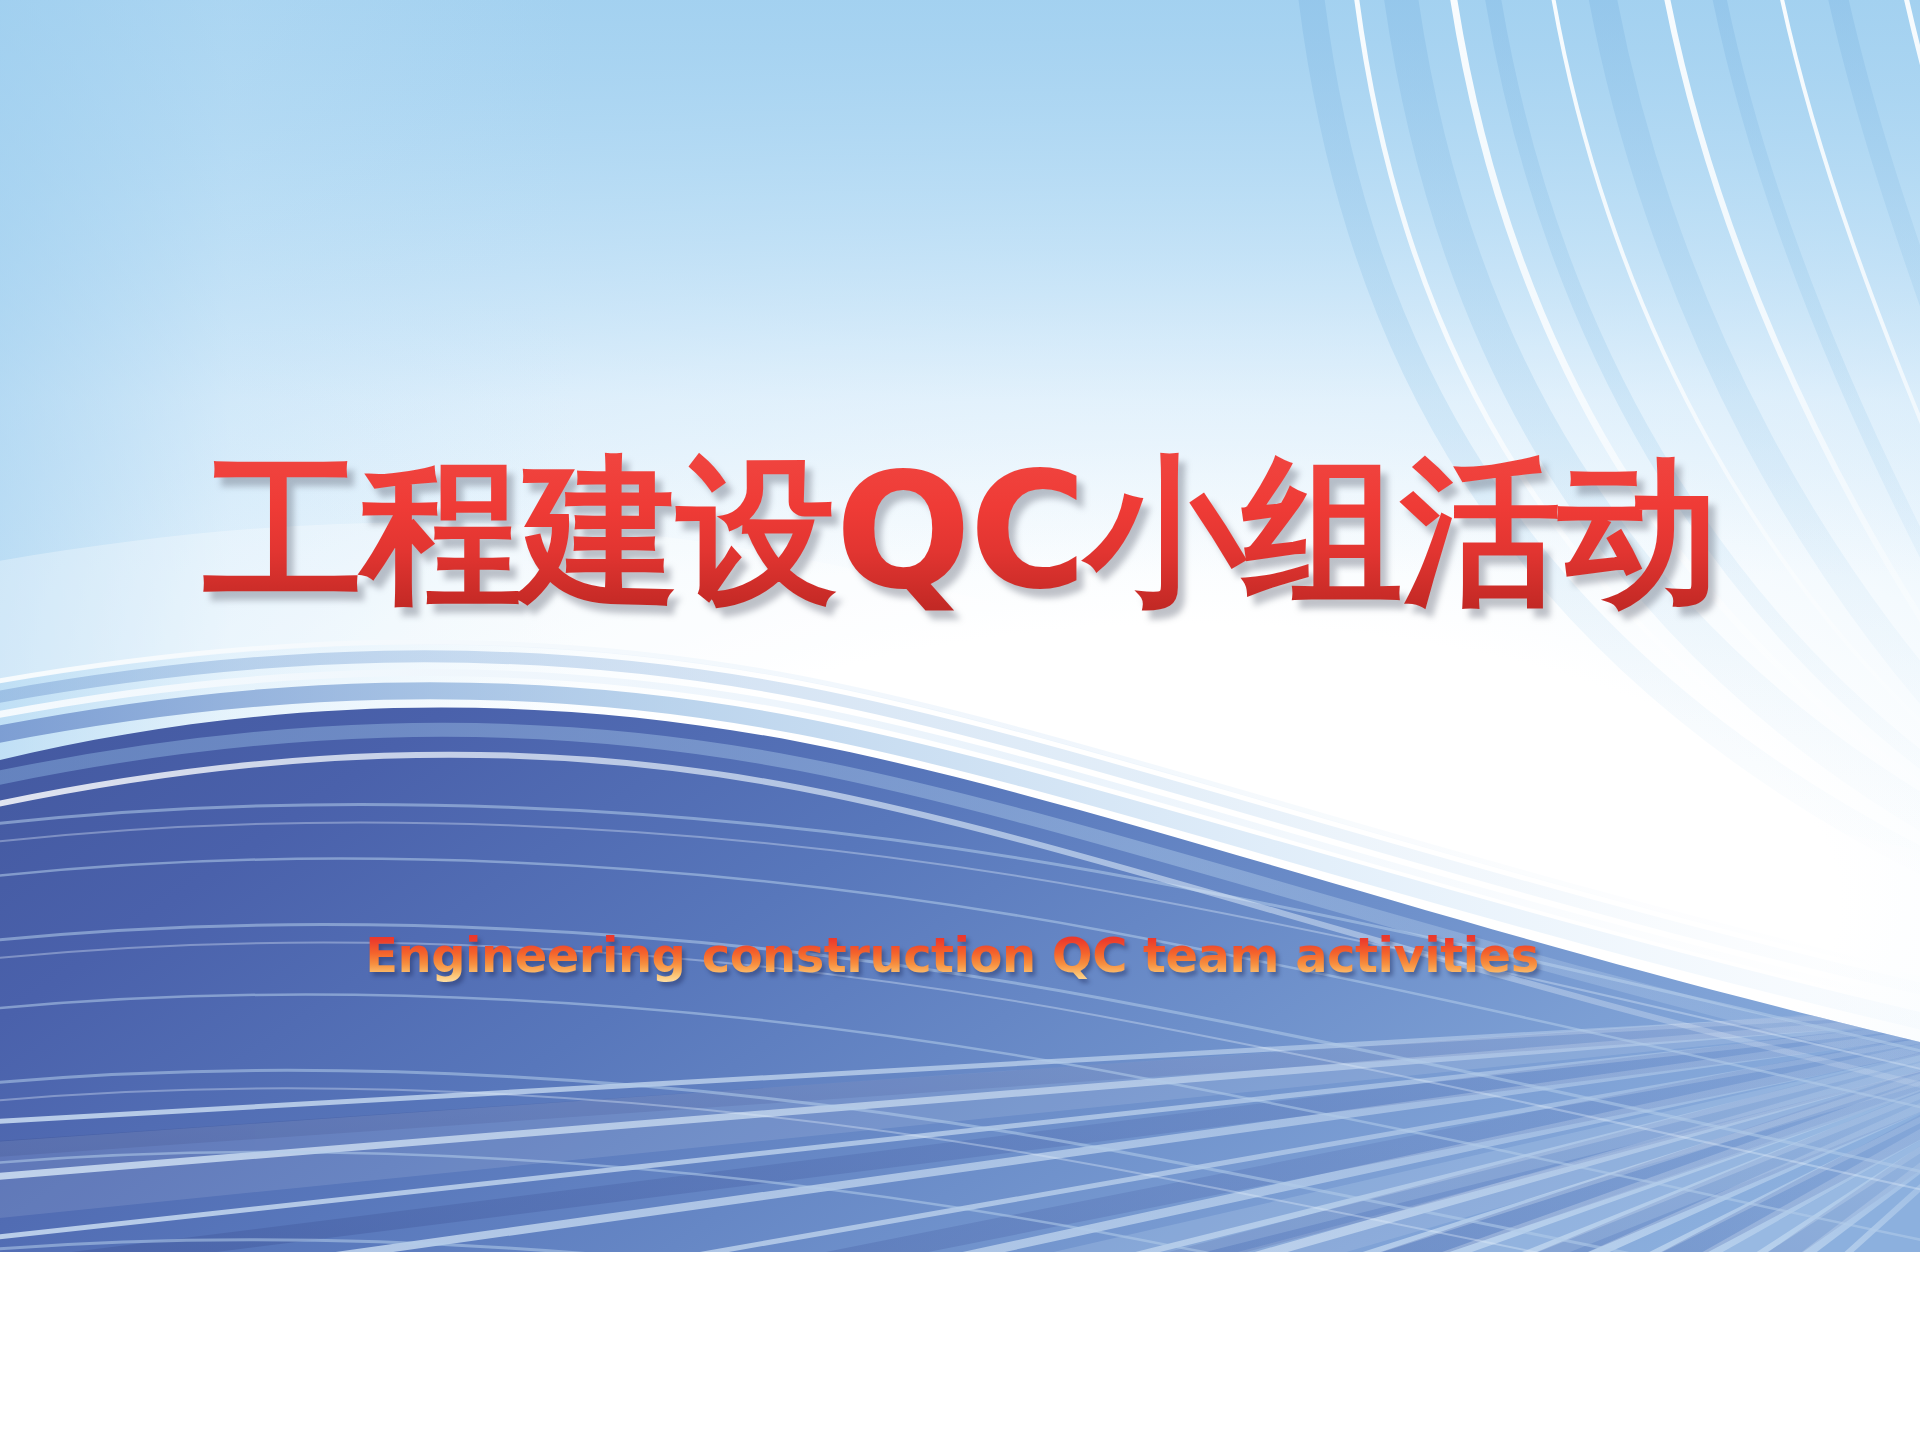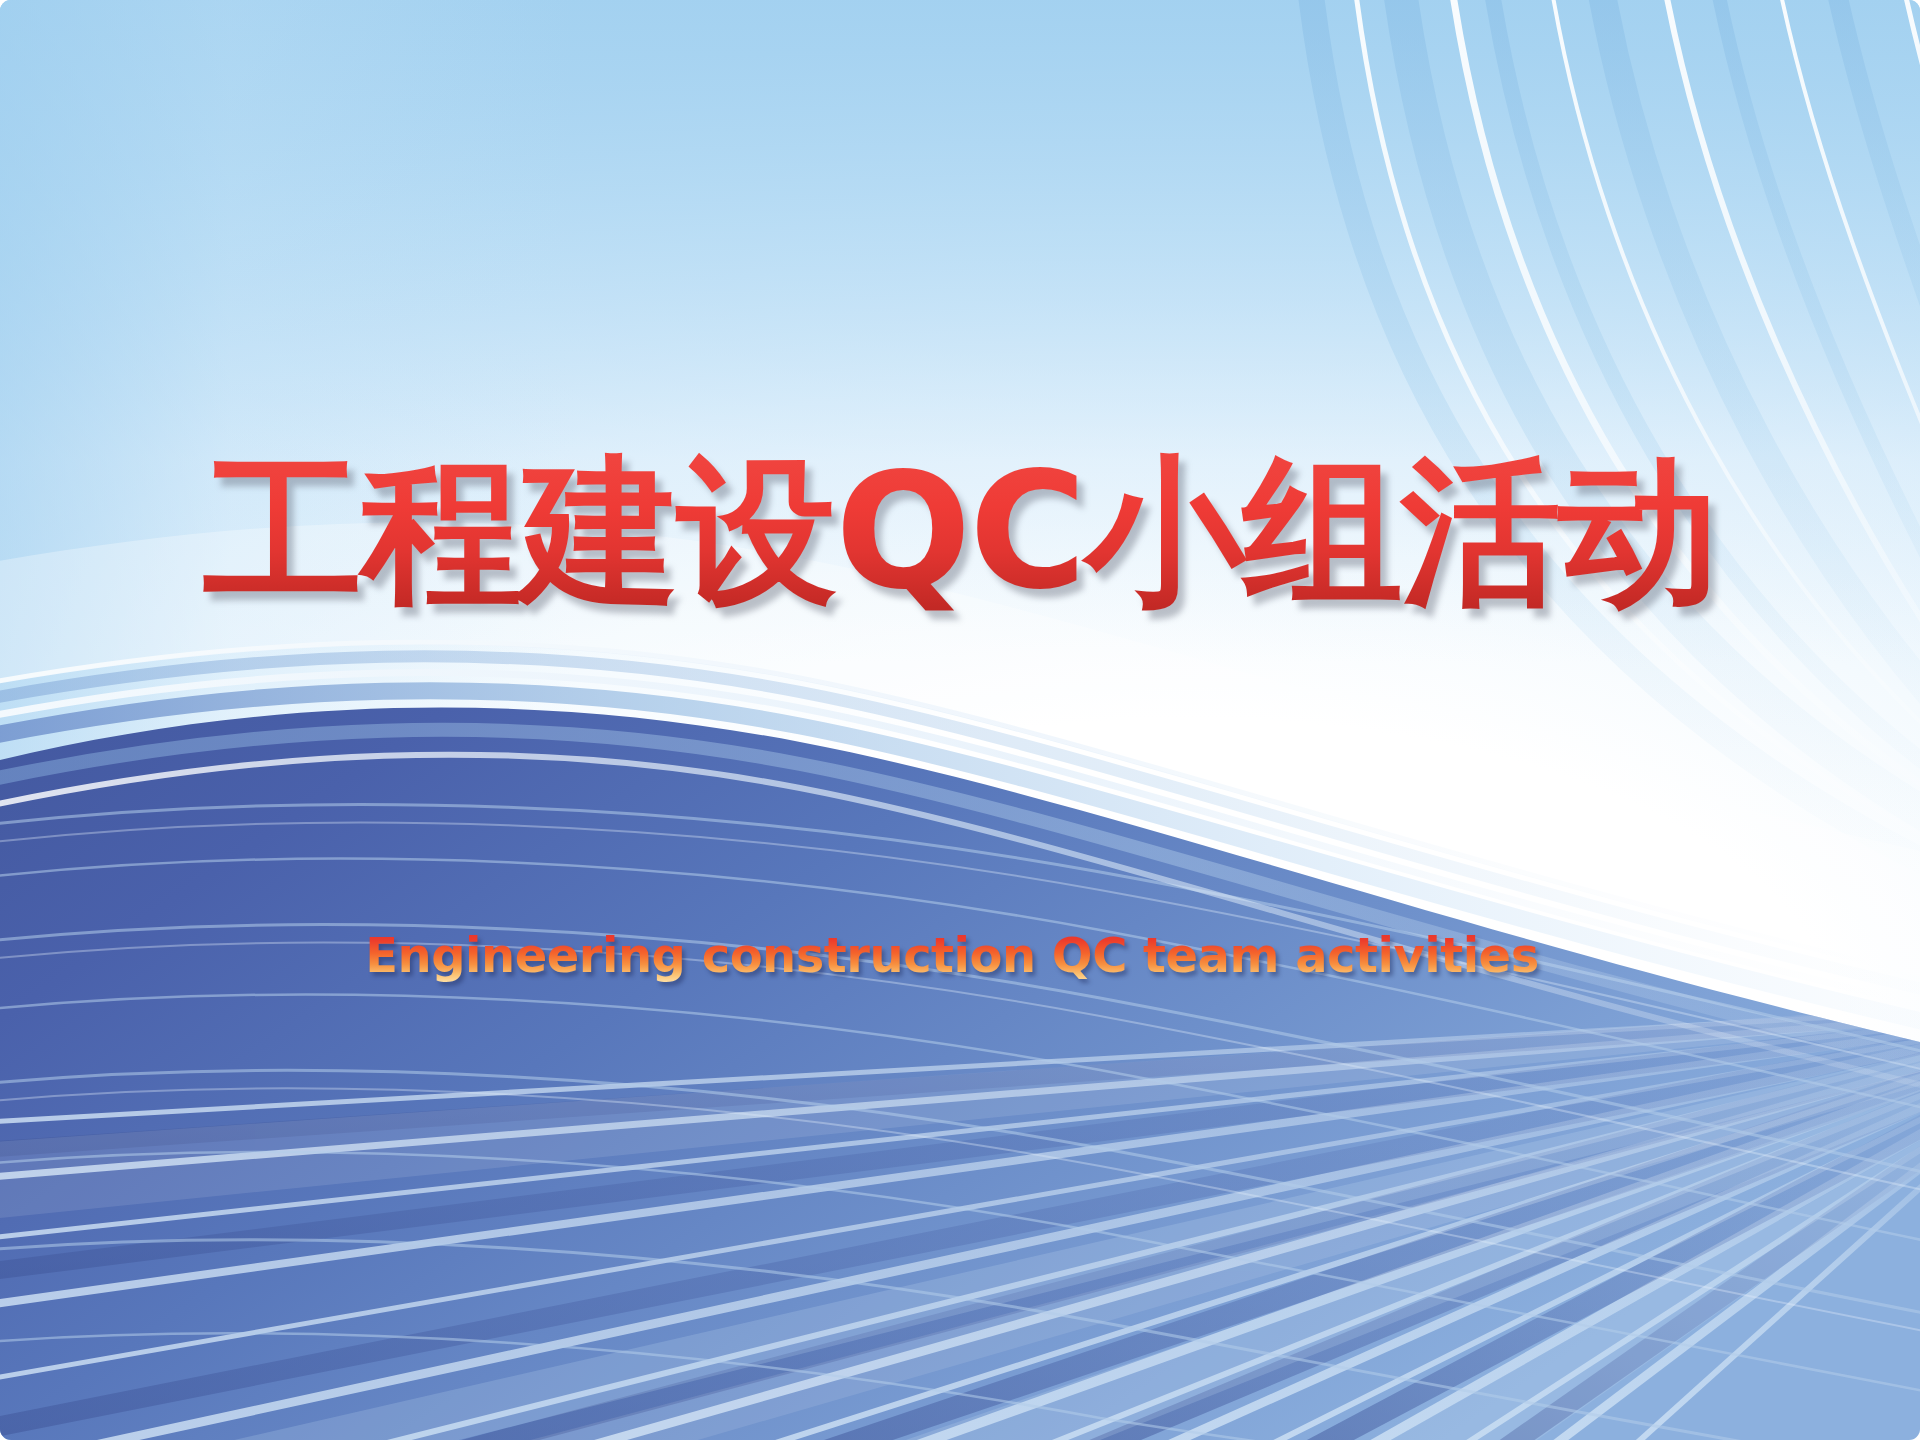--- a/index.html
+++ b/index.html
@@ -3,25 +3,24 @@
 <meta charset="utf-8">
 <style>
   html, body {
     margin: 0;
     padding: 0;
     background: #ffffff;
   }
   #slide {
     position: relative;
     width: 1920px;
-    height: 1440px;
+    height: 1252px;
     overflow: hidden;
     font-family: "Liberation Sans", "DejaVu Sans", sans-serif;
     background: #eaf4fc;
-    border-radius: 11px;
   }
 
   
   .layer { position: absolute; inset: 0; }
 
   
   #sky {
     background:
       radial-gradient(130% 85% at 62% 72%,
           rgba(255,255,255,1) 0%,

